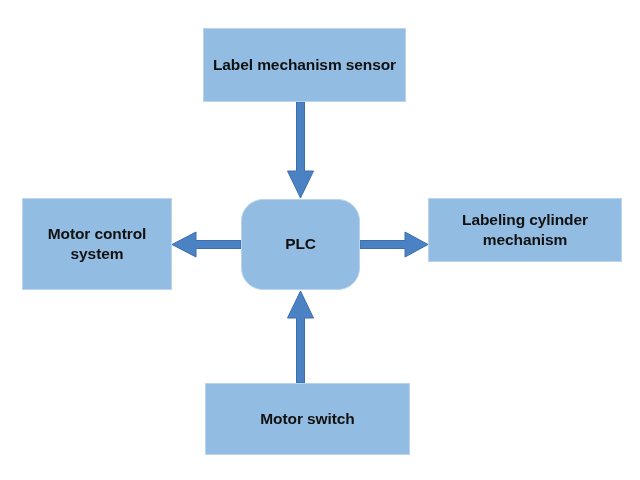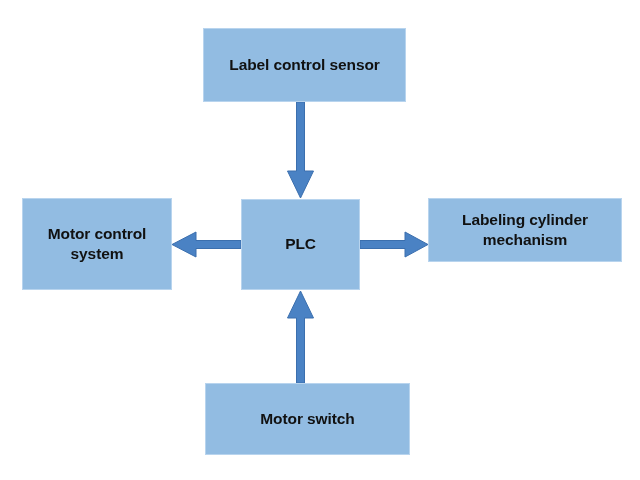--- a/index.html
+++ b/index.html
@@ -50,20 +50,21 @@
   }
   #block-motor {
     left: 22px;   top: 198px;
     width: 150px; height: 92px;
     font-size: 15.5px;
   }
   #block-plc {
     left: 241px;  top: 199px;
     width: 119px; height: 91px;
     font-size: 15.5px;
+    border-radius: 22px;
   }
   #block-cylinder {
     left: 428px;  top: 198px;
     width: 194px; height: 64px;
     font-size: 15.5px;
   }
   #block-pedal {
     left: 205px;  top: 383px;
     width: 205px; height: 72px;
     font-size: 15.5px;
@@ -93,21 +94,21 @@
     <polygon class="arrow-shape" points="296.5,102 304.5,102 304.5,171 313.5,171 300.5,198 287.5,171 296.5,171"></polygon>
 
     <polygon class="arrow-shape" points="241,240.5 241,248.5 196,248.5 196,257 172,244.5 196,232 196,240.5"></polygon>
 
     <polygon class="arrow-shape" points="360,240.5 405,240.5 405,232 428,244.5 405,257 405,248.5 360,248.5"></polygon>
 
     <polygon class="arrow-shape" points="296.5,383 296.5,318 287.5,318 300.5,291 313.5,318 304.5,318 304.5,383"></polygon>
   </svg>
 
   <div class="block" id="block-sensor">
-    <span class="block-label">Label control sensor</span>
+    <span class="block-label">Label mechanism sensor</span>
   </div>
 
   <div class="block" id="block-motor">
     <span class="block-label">Motor control
 system</span>
   </div>
 
   <div class="block" id="block-plc">
     <span class="block-label">PLC</span>
   </div>

